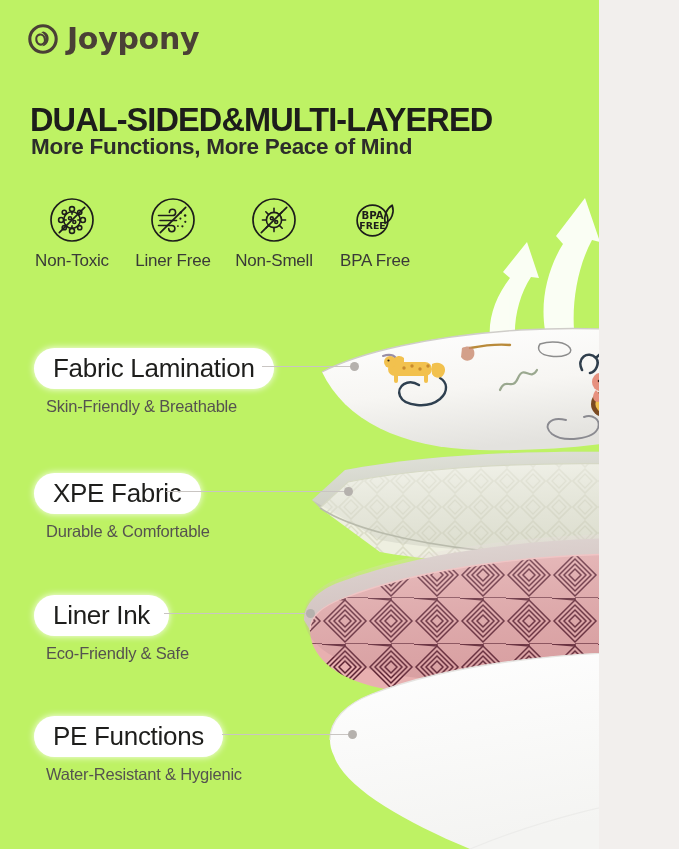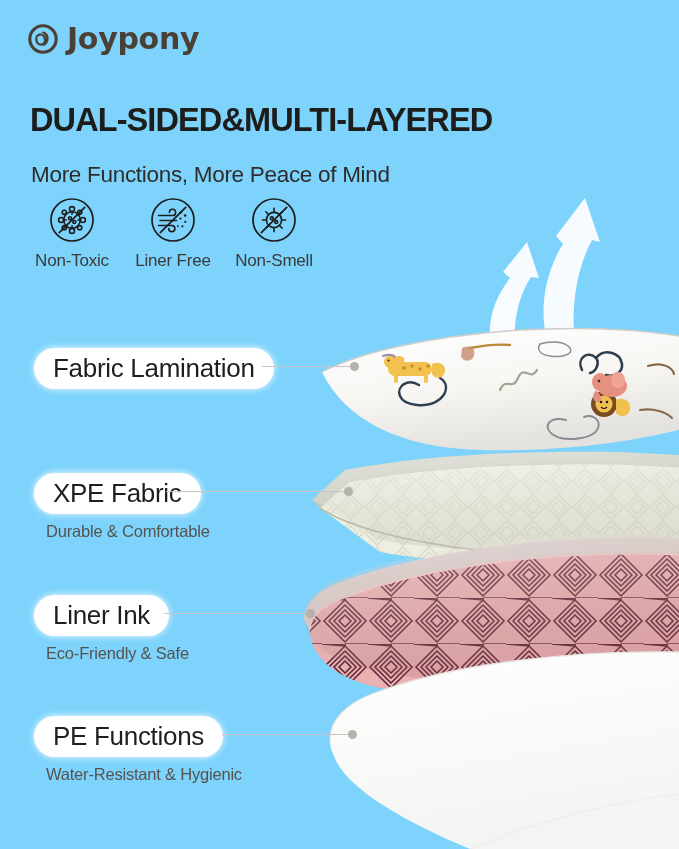--- a/index.html
+++ b/index.html
@@ -9,23 +9,23 @@
   body {
     width: 679px;
     height: 849px;
     background: #f2efed;
     font-family: "Liberation Sans", sans-serif;
     overflow: hidden;
     position: relative;
   }
   .page {
     position: relative;
-    width: 679px;
+    width: 599px;
     height: 849px;
-    background: #7dd3fc;
+    background: #bef264;
     overflow: hidden;
   }
 
   
   .brand {
     position: absolute;
     left: 28px;
     top: 24px;
     display: flex;
     align-items: center;
@@ -49,23 +49,23 @@
     font-size: 32.5px;
     font-weight: 700;
     color: #1d1d1b;
     letter-spacing: -0.9px;
     line-height: 1;
     white-space: nowrap;
   }
   .subhead {
     position: absolute;
     left: 31px;
-    top: 164px;
+    top: 136px;
     font-size: 22.5px;
-    font-weight: 400;
+    font-weight: 700;
     color: #2d2d2b;
     letter-spacing: -0.3px;
     line-height: 1;
     white-space: nowrap;
   }
 
   
   .badges {
     position: absolute;
     left: 36px;
@@ -218,20 +218,29 @@
           <line x1="18.6" y1="29.4" x2="15.8" y2="32.2"></line>
           <line x1="18.6" y1="18.6" x2="15.8" y2="15.8"></line>
           <circle cx="21.8" cy="22.3" r="1.45"></circle>
           <circle cx="26.2" cy="26.1" r="1.45"></circle>
         </g>
         <line x1="11.3" y1="36.7" x2="36.7" y2="11.3" stroke="#1d1d1b" stroke-width="1.7" stroke-linecap="round"></line>
       </svg>
       <span class="badge-label">Non-Smell</span>
     </div>
 
+    <div class="badge">
+      <svg class="badge-icon" width="48" height="48" viewBox="0 0 48 48">
+        <circle cx="21.5" cy="24.5" r="15.4" fill="none" stroke="#1d1d1b" stroke-width="1.7"></circle>
+        <path d="M41.2 9.2 C43.6 16.4 40.8 24.1 34.1 27.3 C32.5 20.1 35.3 12.8 41.2 9.2 Z" fill="none" stroke="#1d1d1b" stroke-width="1.7" stroke-linejoin="round"></path>
+        <text x="21.5" y="23.2" text-anchor="middle" font-family="DejaVu Sans, sans-serif" font-size="10.2" font-weight="700" fill="#1d1d1b">BPA</text>
+        <text x="21.5" y="33.4" text-anchor="middle" font-family="DejaVu Sans, sans-serif" font-size="9.4" font-weight="600" fill="#1d1d1b">FREE</text>
+      </svg>
+      <span class="badge-label">BPA Free</span>
+    </div>
 
   </div>
 
   <svg class="product" viewBox="0 0 679 849" xmlns="http://www.w3.org/2000/svg">
     <defs>
 
       <pattern id="xpeDiamond" width="26" height="26" patternUnits="userSpaceOnUse">
         <rect width="26" height="26" fill="#eeefe0"></rect>
         <path d="M13 1 L25 13 L13 25 L1 13 Z" fill="none" stroke="#dcddc9" stroke-width="1.6"></path>
         <path d="M13 6 L20 13 L13 20 L6 13 Z" fill="none" stroke="#dcddc9" stroke-width="1.3"></path>
@@ -374,20 +383,21 @@
     <g>
       <path d="M330 740 C330 720 346 704 372 694 C450 664 570 650 679 652
                L679 849 L470 849 C400 820 344 786 334 756 C331 750 330 745 330 740 Z" fill="url(#peGrad)"></path>
       <path d="M330 740 C330 720 346 704 372 694 C450 664 570 650 679 652" fill="none" stroke="#e6e5e2" stroke-width="1.3"></path>
       <path d="M470 849 C540 820 620 800 679 794" fill="none" stroke="#ececea" stroke-width="1.2"></path>
     </g>
   </svg>
 
   <div class="callout" style="top:348px;">
     <div class="callout-pill">Fabric Lamination</div>
+    <div class="callout-sub">Skin-Friendly &amp; Breathable</div>
   </div>
   <div class="leader" style="left:262px; top:366px; width:90px;"></div>
   <div class="leader-dot" style="left:350px; top:362px;"></div>
 
   <div class="callout" style="top:473px;">
     <div class="callout-pill">XPE Fabric</div>
     <div class="callout-sub">Durable &amp; Comfortable</div>
   </div>
   <div class="leader" style="left:166px; top:491px; width:180px;"></div>
   <div class="leader-dot" style="left:344px; top:487px;"></div>

